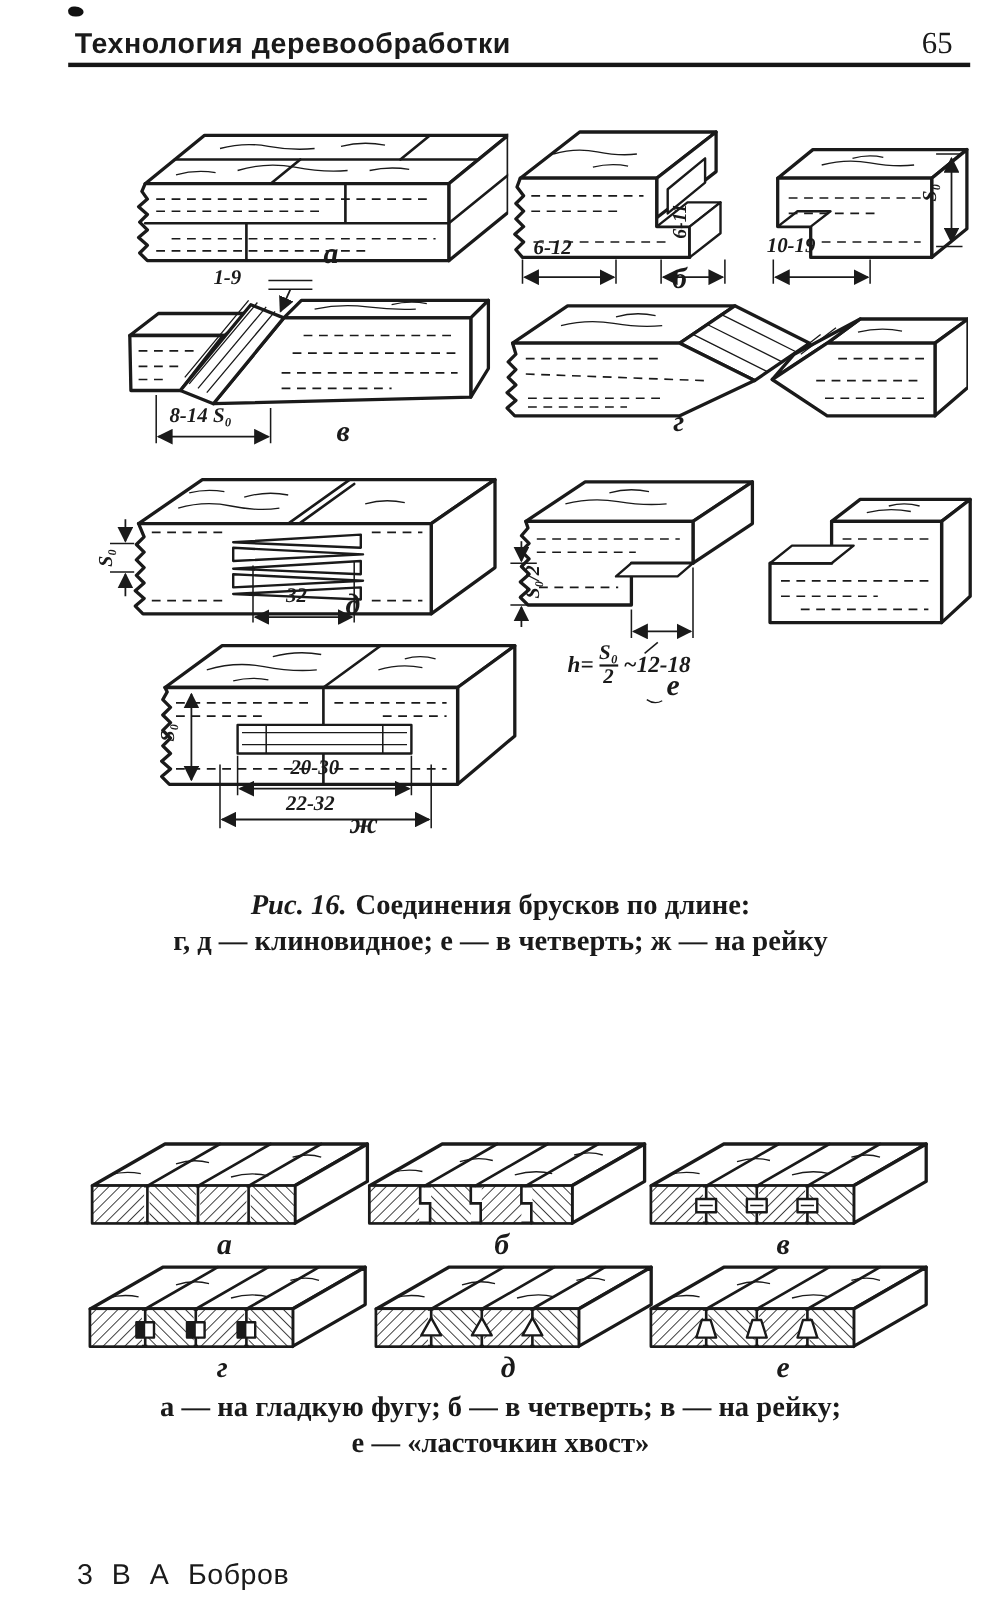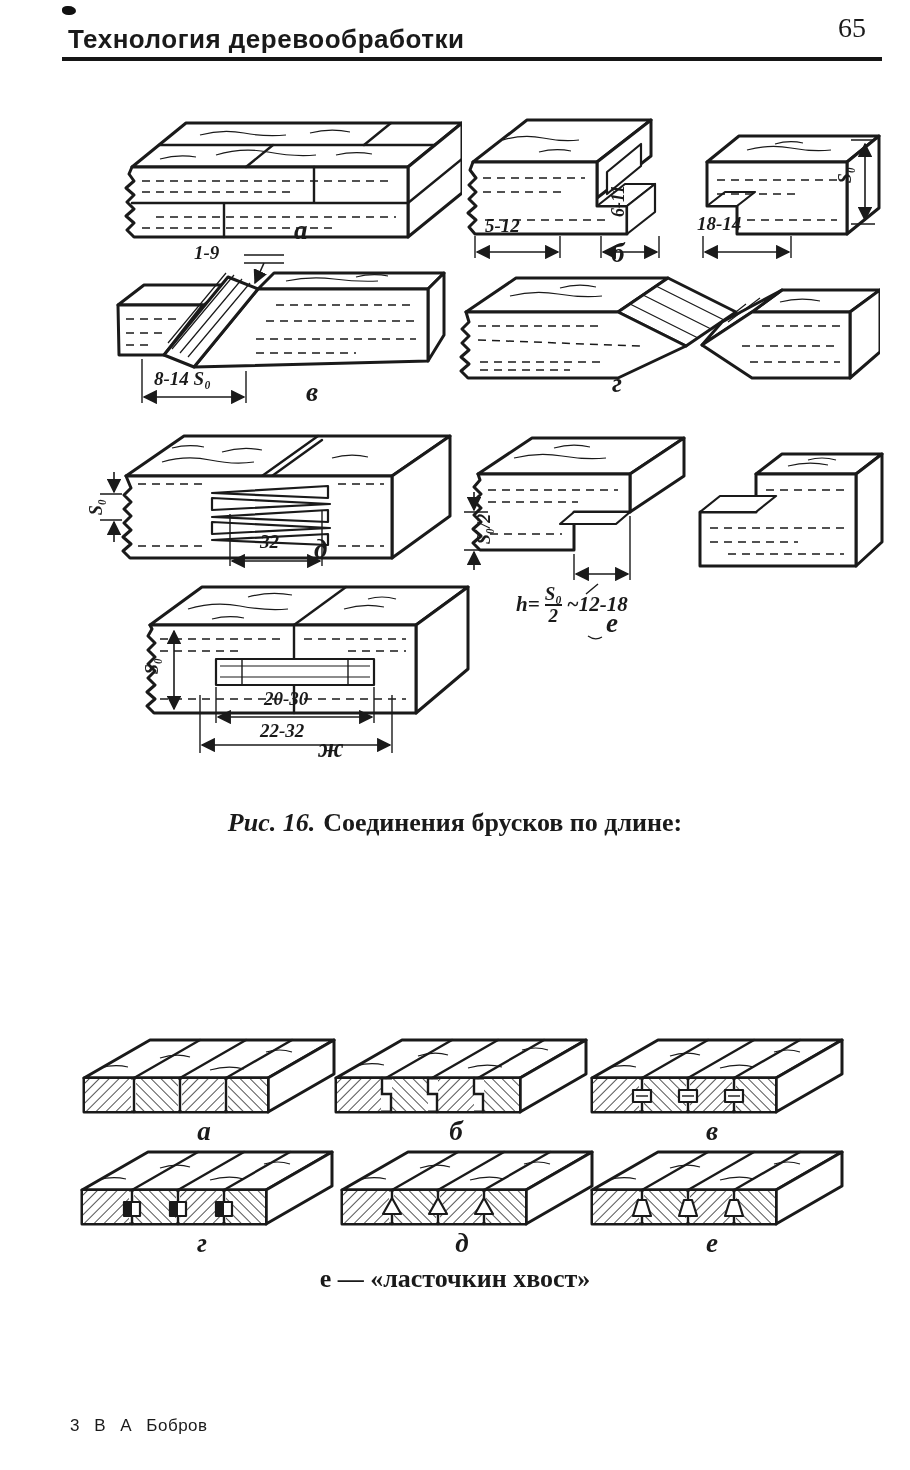--- a/index.html
+++ b/index.html
@@ -23,21 +23,21 @@
   .frac{display:inline-flex;flex-direction:column;text-align:center;font-size:19px;line-height:1.05}
   .frac .den{border-top:2px solid #1a1a1a;padding:0 3px}
   
   .caption{position:absolute;left:0;width:910px;text-align:center;font-size:26px;font-weight:700;line-height:33px}
   .caption .fig{font-style:italic;margin-right:8px}
   
   .p17{position:absolute;display:flex;flex-direction:column;align-items:center}
   .p17 svg{position:static}
   .p17 .jl{position:static;margin-top:2px}
   
-  .footer{font-family:"Liberation Sans",sans-serif;font-size:17px;word-spacing:9px;letter-spacing:.5px}
+  .footer{font-family:"Liberation Sans",sans-serif;font-size:26px;word-spacing:9px;letter-spacing:.5px}
   
   svg *{vector-effect:none}
   .o{fill:#fff;stroke:#1a1a1a;stroke-width:3;stroke-linejoin:round}
   .o2{fill:#fff;stroke:#1a1a1a;stroke-width:2.2;stroke-linejoin:round}
   .ln{stroke:#1a1a1a;stroke-width:2.4;fill:none;stroke-linecap:round}
   .th{stroke:#1a1a1a;stroke-width:1.4;fill:none}
   .gr{stroke:#1a1a1a;stroke-width:1.2;fill:none}
   .da{stroke:#1a1a1a;stroke-width:1.5;fill:none;stroke-dasharray:8 6}
   .dim{stroke:#1a1a1a;stroke-width:1.6;fill:none;marker-start:url(#arr);marker-end:url(#arr)}
   .dim1{stroke:#1a1a1a;stroke-width:1.6;fill:none;marker-end:url(#arr)}
@@ -61,21 +61,21 @@
     <pattern id="hX" width="9" height="9" patternUnits="userSpaceOnUse">
       <rect width="9" height="9" fill="#fff"></rect>
         <path d="M0,9 L9,0 M0,0 L9,9" stroke="#1a1a1a" stroke-width="1.1"></path>
     </pattern>
   </defs>
 </svg>
 
 <div class="abs scanmark" style="left:62px;top:6px;width:14px;height:9px"></div>
 
 <div class="abs hdr-title" style="left:68px;top:24px">Технология деревообработки</div>
-<div class="abs pagenum" style="left:838px;top:12px">65</div>
+<div class="abs pagenum" style="left:838px;top:24px">65</div>
 <div class="abs rule" style="left:62px;top:57px;width:820px"></div>
 
 <div>
 
   <div class="panel" style="left:96px;top:95px;width:366px;height:150px">
     <svg viewBox="0 0 366 150" width="366" height="150">
       <path class="o" d="M36,72 L312,72 L366,28 L90,28 Z"></path>
       <path class="o" fill="url(#hX)" d="M312,72 L366,28 L366,98 L312,142 Z"></path>
       <path class="o" d="M36,72 L312,72 L312,142 L38,142 L31,135 L38,128 L30,121 L38,114 L31,107 L38,100 L30,93 L38,86 L33,79 Z"></path>
       <path class="ln" d="M63,50 L339,50"></path>
@@ -103,23 +103,23 @@
       <path class="o2" d="M252,106 L282,106 L300,92 L270,92 Z"></path>
       <path class="gr" d="M292,50 q22,-6 44,-2 t40,2 M320,44 q14,-4 28,-1"></path>
       <path class="da" d="M262,80 L382,80 M262,94 L340,94 M292,120 L382,120"></path>
       <path class="th" d="M20,136 L20,158 M105,136 L105,158 M146,136 L146,158 M204,136 L204,158 M248,136 L248,158 M336,136 L336,158"></path>
       <path class="dim" d="M22,152 L103,152"></path>
       <path class="dim" d="M148,152 L202,152"></path>
       <path class="dim" d="M250,152 L334,152"></path>
       <path class="dim" d="M410,44 L410,120"></path>
       <path class="th" d="M396,40 L420,40 M396,124 L420,124"></path>
     </svg>
-    <div class="dimtxt" style="left:30px;top:116px">5-12</div>
+    <div class="dimtxt" style="left:30px;top:116px">6-12</div>
     <div class="dimrot" style="left:141px;top:92px">6-11</div>
-    <div class="dimtxt" style="left:242px;top:114px">18-14</div>
+    <div class="dimtxt" style="left:242px;top:114px">10-19</div>
     <div class="dimrot" style="left:368px;top:66px">S₀</div>
     <div class="jl" style="left:156px;top:140px">б</div>
   </div>
 
   <div class="panel" style="left:106px;top:243px;width:340px;height:168px">
     <svg viewBox="0 0 340 168" width="340" height="168">
       <path class="o" d="M12,62 L98,62 L124,42 L38,42 Z"></path>
       <path class="o" d="M12,62 L97,62 L58,112 L13,112 Z"></path>
       <path class="da" d="M20,76 L72,76 M20,90 L58,90 M20,102 L44,102"></path>
       <path class="o" d="M152,46 L322,46 L338,30 L168,30 Z"></path>
@@ -237,20 +237,21 @@
     <div class="dimrot" style="left:22px;top:92px">S₀</div>
     <div class="dimtxt" style="left:156px;top:124px">20-30</div>
     <div class="dimtxt" style="left:152px;top:156px">22-32</div>
     <div class="jl" style="left:210px;top:170px">ж</div>
   </div>
 
   <div class="caption" style="top:806px">
     <div>
       <span class="fig">Рис. 16.</span><span>Соединения брусков по длине:</span>
     </div>
+    <div>г, д — клиновидное; е — в четверть; ж — на рейку</div>
   </div>
 </div>
 
 <div>
 
   <div class="p17" style="left:70px;top:1028px;width:268px">
     <svg viewBox="0 0 268 88" width="268" height="88">
       <path class="o" d="M14,50 L198,50 L264,12 L80,12 Z"></path>
       <path class="o" fill="url(#hB)" d="M198,50 L264,12 L264,46 L198,84 Z"></path>
       <path class="o" d="M14,50 L198,50 L198,84 L14,84 Z"></path>
@@ -357,17 +358,18 @@
       <path class="ln" d="M64,50 L64,60 M64,76 L64,84 M110,50 L110,60 M110,76 L110,84 M156,50 L156,60 M156,76 L156,84"></path>
       <path class="o2" d="M60,60 L68,60 L73,76 L55,76 Z"></path>
       <path class="o2" d="M106,60 L114,60 L119,76 L101,76 Z"></path>
       <path class="o2" d="M152,60 L160,60 L165,76 L147,76 Z"></path>
       <path class="gr" d="M30,40 q14,-4 28,-1 M92,28 q16,-5 30,-1 M142,40 q18,-5 34,-1 M196,24 q14,-4 26,0"></path>
     </svg>
     <div class="jl">е</div>
   </div>
 
   <div class="caption" style="top:1262px">
+    <div>а — на гладкую фугу; б — в четверть; в — на рейку;</div>
     <div>е — «ласточкин хвост»</div>
   </div>
 </div>
 
 <div class="abs footer" style="left:70px;top:1416px">3 В А Бобров</div>
 
 </body></html>

